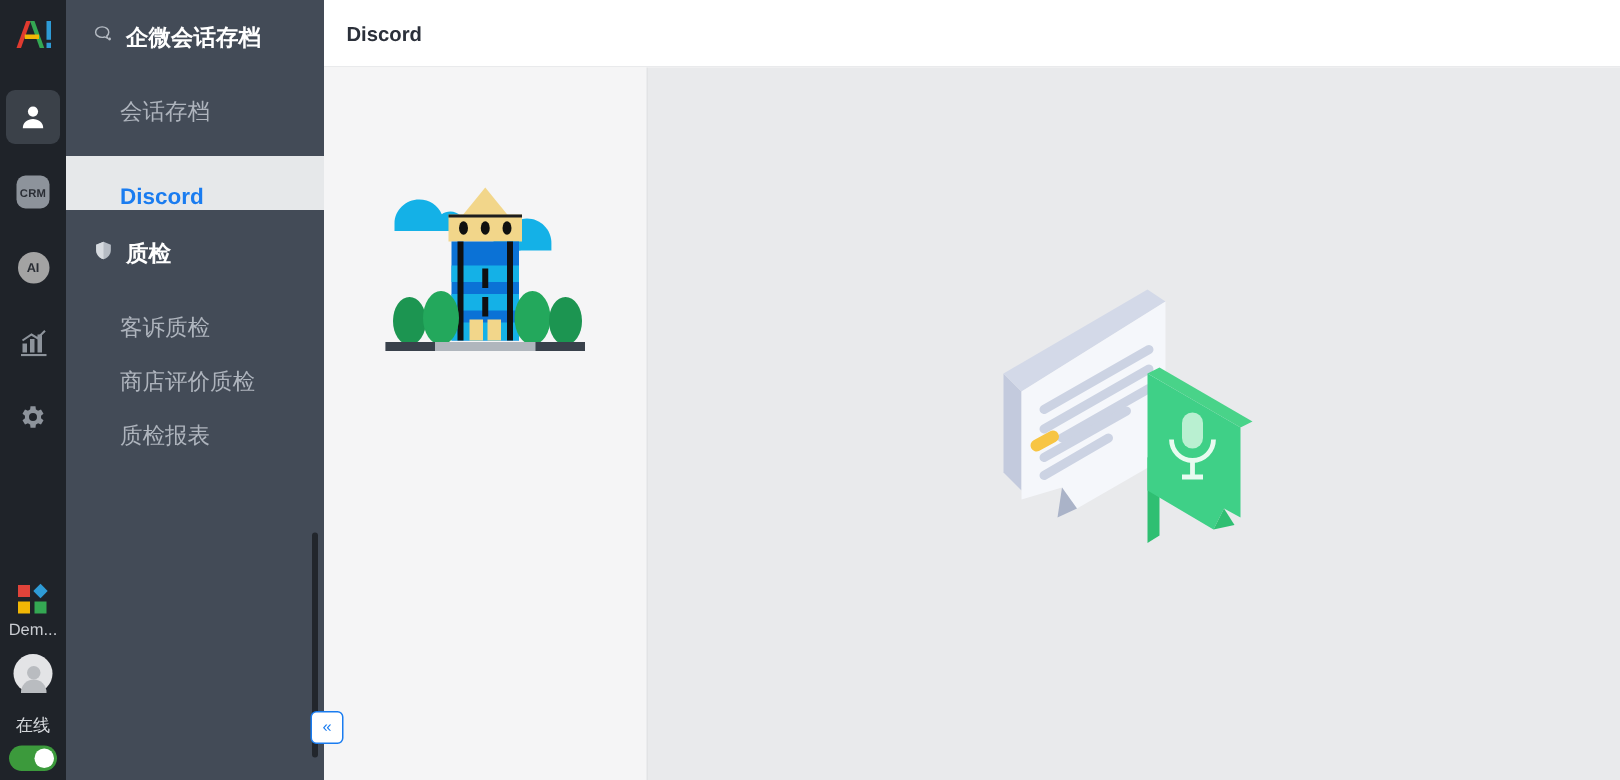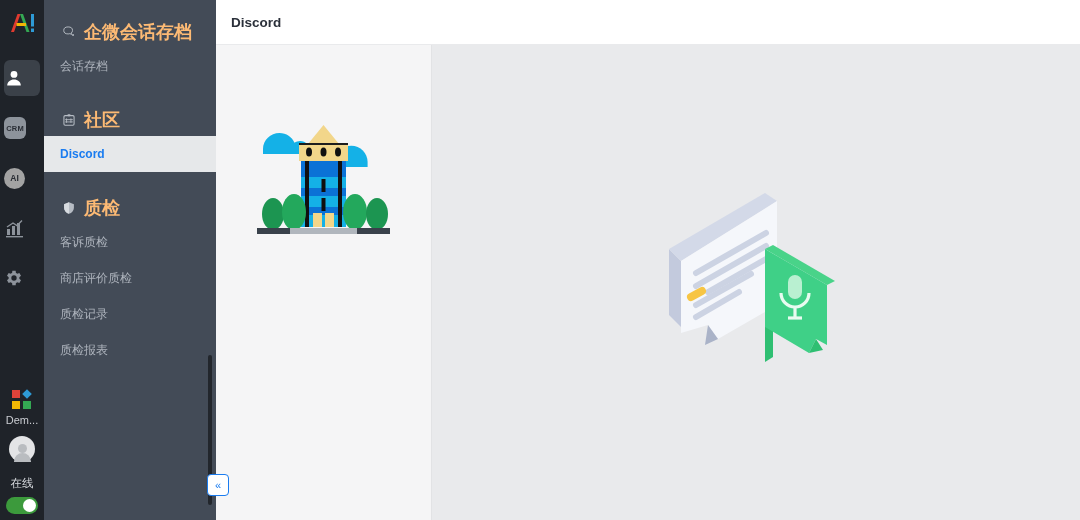--- a/index.html
+++ b/index.html
@@ -18,21 +18,21 @@
     display: flex; flex-direction: column; align-items: center;
     flex: 0 0 44px;
     position: relative;
   }
   .rail-logo {
     width: 44px; height: 46px;
     display: flex; align-items: center; justify-content: center;
   }
   .rail-item {
     width: 36px; height: 36px; margin-top: 14px;
-    display: flex; align-items: center; 
+    display: flex; align-items: center; justify-content: center;
     border-radius: 6px;
   }
   .rail-item.active { background: #3b4149; }
   .rail-item:first-of-type { margin-top: 20px; }
 
   .crm-badge {
     width: 22px; height: 22px; border-radius: 6px;
     background: #8d939b; color: #2a2e35;
     font-size: 7.5px; font-weight: bold; letter-spacing: .2px;
     display: flex; align-items: center; justify-content: center;
@@ -71,29 +71,29 @@
     width: 13px; height: 13px; border-radius: 50%; background: #fff;
   }
 
   
   .nav {
     width: 172px; height: 520px; flex: 0 0 172px;
     background: #434b57; position: relative; overflow: hidden;
   }
   .nav-inner { position: absolute; top: 0; left: 0; width: 172px; }
   .nav-group-title {
-    height: 32px; display: flex; align-items: center;
+    height: 32px; display: flex; align-items: flex-start;
     padding-left: 18px; gap: 8px;
-    color: #fdba74; font-size: 18px; font-weight: bold;
+    color: #ffffff; font-size: 15px; font-weight: bold;
   }
   .nav-group-title .gicon { width: 14px; height: 14px; flex: 0 0 14px; color: #b6bcc4; display:block; }
   .nav-item {
-    height: 36px; display: flex; align-items: center;
-    padding-left: 16px;
-    color: #aeb4bd; font-size: 12px;
+    height: 36px; display: flex; align-items: flex-end;
+    padding-left: 36px;
+    color: #aeb4bd; font-size: 15px;
   }
   .nav-item.active { background: #e6e8ea; color: #1a7cf0; font-weight: bold; }
   .spacer-20 { height: 20px; }
   .spacer-16 { height: 16px; }
 
   .nav-scrollbar {
     position: absolute; right: 4px; top: 355px;
     width: 4px; height: 150px; border-radius: 2px;
     background: #22262c;
   }
@@ -208,51 +208,40 @@
           <circle cx="12.6" cy="11.4" r="1.1" fill="#b6bcc4"></circle>
         </svg>
         <span>企微会话存档</span>
       </div>
       <div class="nav-item">
         <span>会话存档</span>
       </div>
 
       <div class="spacer-20"></div>
 
-      <div class="nav-group-title">
-        <svg class="gicon" viewBox="0 0 16 16">
-          <rect x="2.2" y="3" width="11.6" height="11" rx="1.4" fill="none" stroke="#b6bcc4" stroke-width="1.2"></rect>
-          <rect x="6.2" y="1.4" width="3.6" height="2.2" rx="1" fill="#b6bcc4"></rect>
-          <path d="M5.2 6.2v5M10.2 6.2v5M3.6 7.6h8.8M3.6 10.2h8.8" stroke="#b6bcc4" stroke-width="1"></path>
-        </svg>
-        <span>社区</span>
-      </div>
       <div class="nav-item active">
         <span>Discord</span>
       </div>
 
       <div class="spacer-20"></div>
 
       <div class="nav-group-title">
         <svg class="gicon" viewBox="0 0 16 16">
           <path d="M8 1.4l5.6 2.2v4.1c0 3.4-2.3 6-5.6 7-3.3-1-5.6-3.6-5.6-7V3.6z" fill="#b6bcc4"></path>
           <path d="M8 1.4v13.3c-3.3-1-5.6-3.6-5.6-7V3.6z" fill="#d7dbe0"></path>
         </svg>
         <span>质检</span>
       </div>
       <div class="nav-item">
         <span>客诉质检</span>
       </div>
       <div class="nav-item">
         <span>商店评价质检</span>
       </div>
       <div class="nav-item">
-        <span>质检记录</span>
-      </div>
-      <div class="nav-item">
         <span>质检报表</span>
       </div>
 
     </div>
     <div class="nav-scrollbar"></div>
   </div>
 
   <div class="collapse-btn">
     <span>«</span>
   </div>

